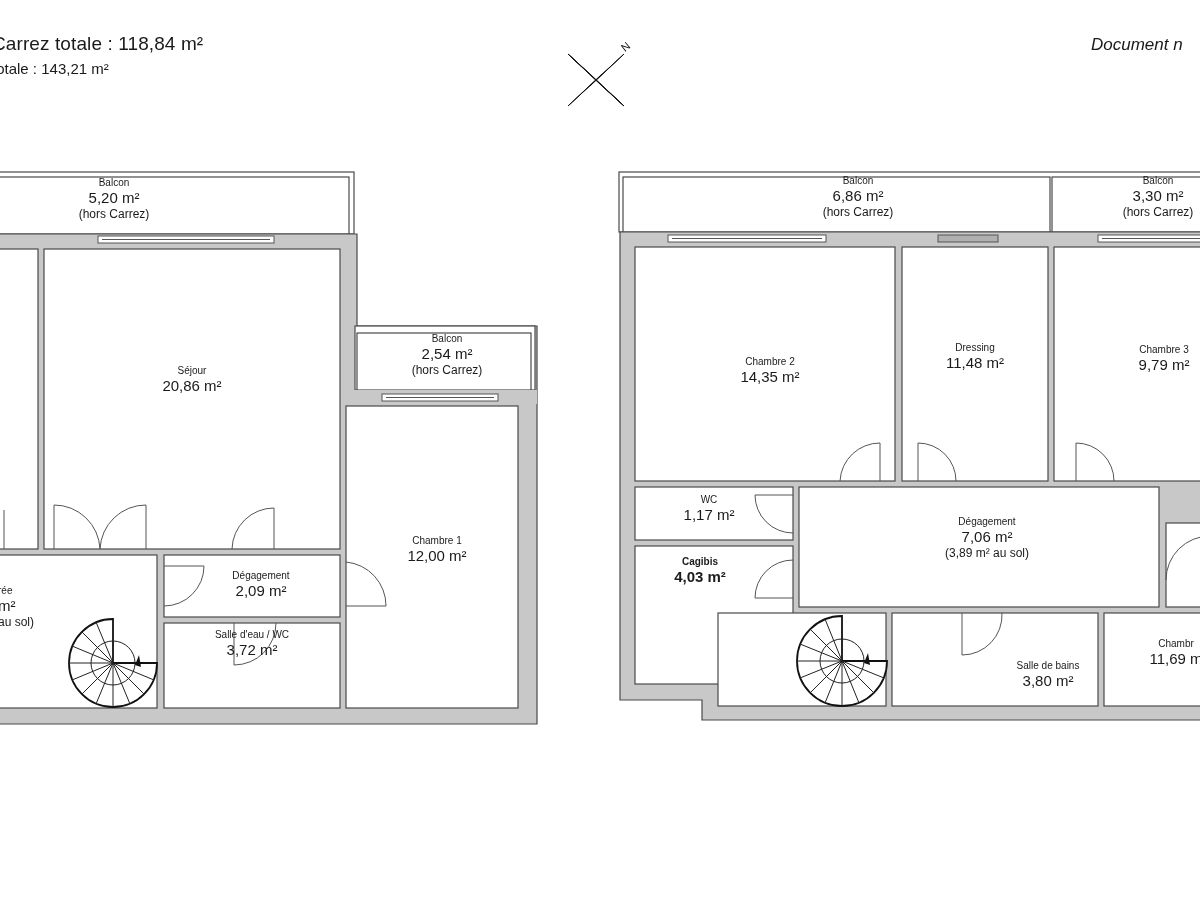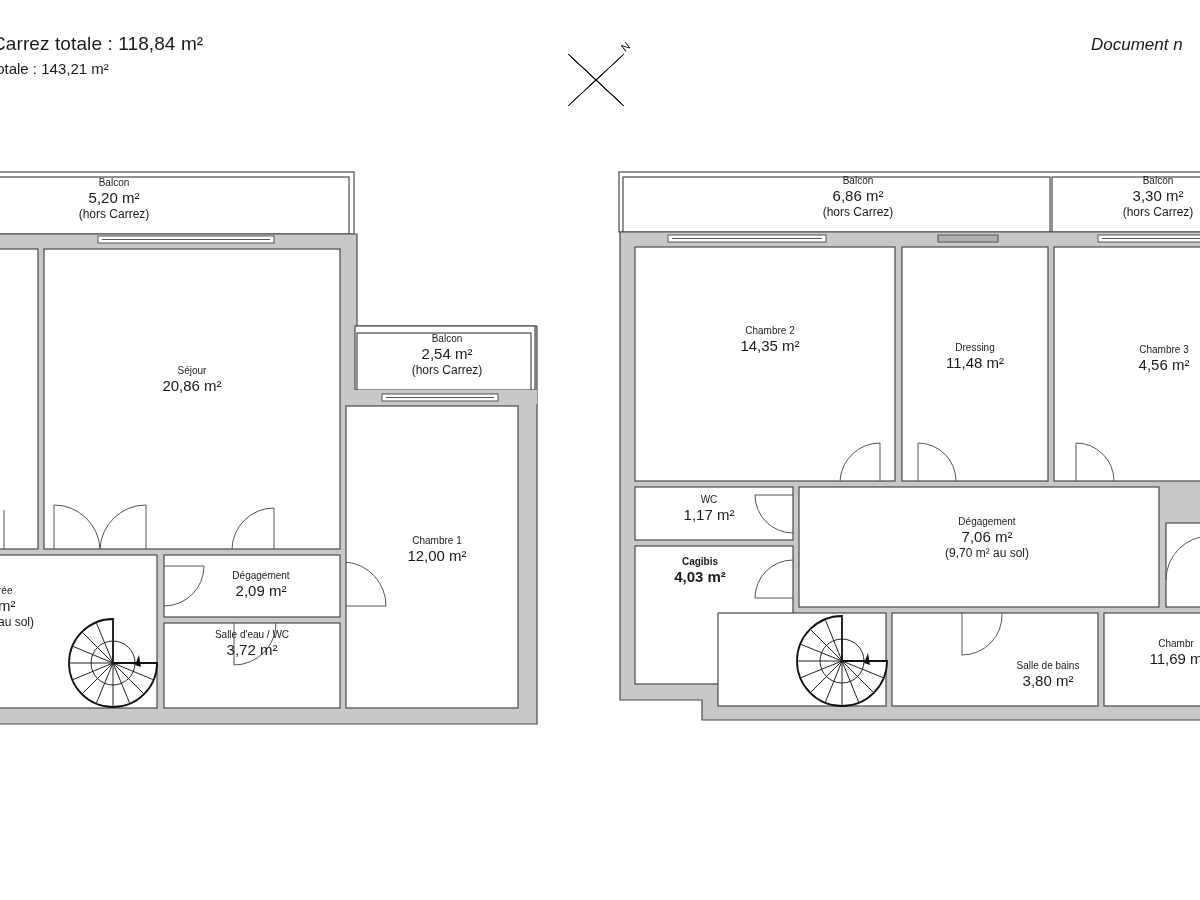--- a/index.html
+++ b/index.html
@@ -199,44 +199,44 @@
 <div class="lbl" style="left:858px; top:175px;">
   <span class="n">Balcon</span>
   <span class="a">6,86 m²</span>
   <span class="s">(hors Carrez)</span>
 </div>
 <div class="lbl" style="left:1158px; top:175px;">
   <span class="n">Balcon</span>
   <span class="a">3,30 m²</span>
   <span class="s">(hors Carrez)</span>
 </div>
-<div class="lbl" style="left:770px; top:325px;">
+<div class="lbl" style="left:770px; top:356px;">
   <span class="n">Chambre 2</span>
   <span class="a">14,35 m²</span>
 </div>
 <div class="lbl" style="left:975px; top:342px;">
   <span class="n">Dressing</span>
   <span class="a">11,48 m²</span>
 </div>
 <div class="lbl" style="left:1164px; top:344px;text-align:center;">
   <span class="n">Chambre 3</span>
-  <span class="a">4,56 m²</span>
+  <span class="a">9,79 m²</span>
 </div>
 <div class="lbl" style="left:709px; top:494px;">
   <span class="n">WC</span>
   <span class="a">1,17 m²</span>
 </div>
 <div class="lbl" style="left:700px; top:556px;font-weight:bold;">
   <span class="n">Cagibis</span>
   <span class="a">4,03 m²</span>
 </div>
 <div class="lbl" style="left:987px; top:516px;">
   <span class="n">Dégagement</span>
   <span class="a">7,06 m²</span>
-  <span class="s">(9,70 m² au sol)</span>
+  <span class="s">(3,89 m² au sol)</span>
 </div>
 <div class="lbl" style="left:1000px; top:660px;margin-left:48px;">
   <span class="n">Salle de bains</span>
   <span class="a">3,80 m²</span>
 </div>
 <div class="lbl" style="left:1176px; top:638px;">
   <span class="n">Chambr</span>
   <span class="a">11,69 m</span>
 </div>
 

